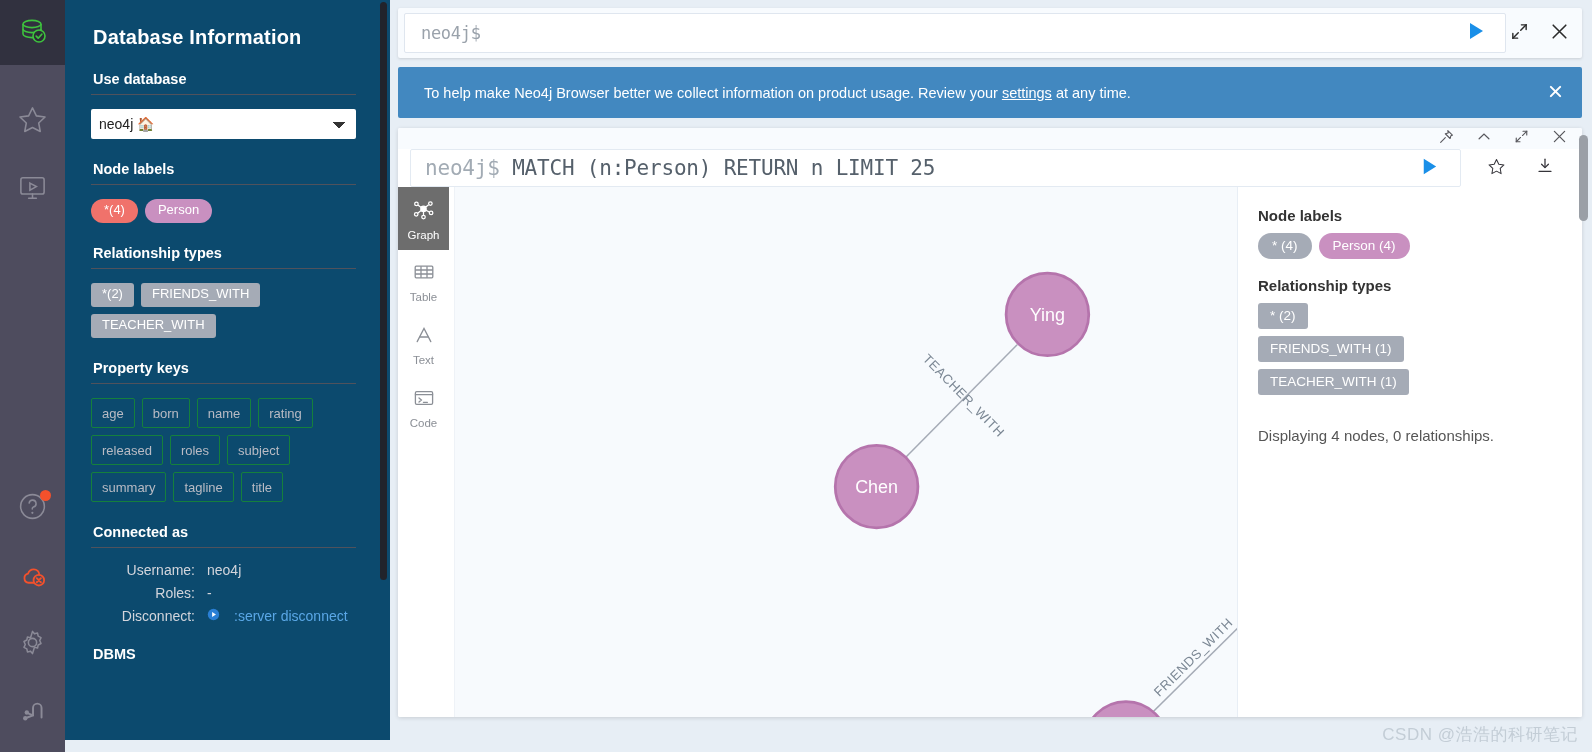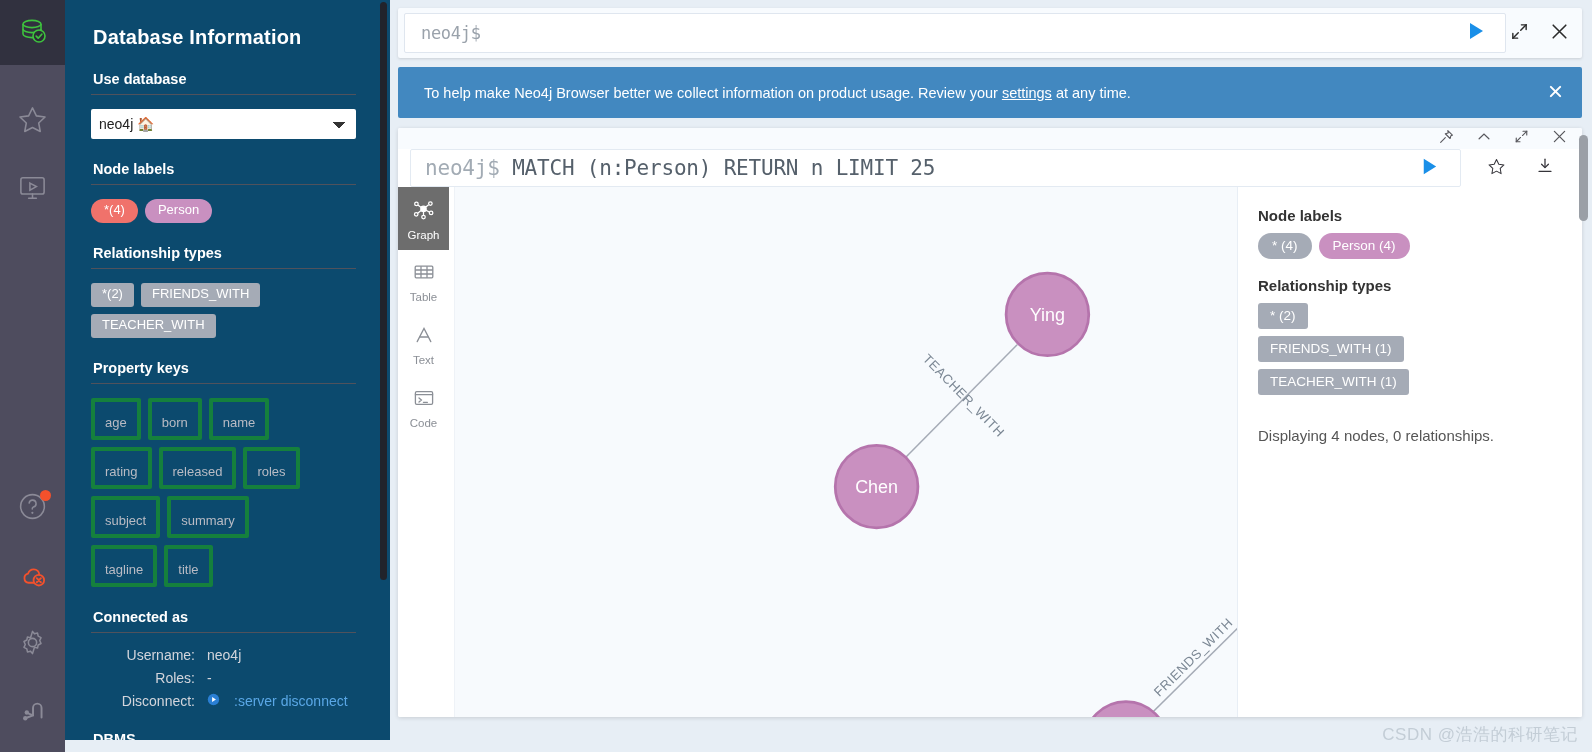--- a/index.html
+++ b/index.html
@@ -66,22 +66,22 @@
   .chip {
     font-size: 13px; color: #fff; padding: 4px 11px 5px;
     border-radius: 3px; cursor: pointer; line-height: 1.15;
     white-space: nowrap;
   }
   .chip.star-node { background: #f0726b; border-radius: 13px; padding: 4px 13px 5px; }
   .chip.node     { background: #c990c0; border-radius: 13px; padding: 4px 13px 5px; }
   .chip.star-rel { background: #a5abb6; }
   .chip.rel      { background: #a5abb6; }
   .chip.prop {
-    background: transparent; border: 4px solid #15803d;
-    color: #b9bbc4; padding: 14px 10px 5px; border-radius: 2px;
+    background: transparent; border: 1px solid #15803d;
+    color: #b9bbc4; padding: 8px 10px 5px; border-radius: 2px;
   }
 
   .conn-table { font-size: 14px; color: #d3d5dc; margin-left: 22px; }
   .conn-row { display: flex; margin-bottom: 7px; align-items: baseline; }
   .conn-k { width: 94px; text-align: right; padding-right: 12px; color: #d3d5dc; }
   .conn-v { color: #d3d5dc; }
   .conn-link { color: #5aa7e6; cursor: pointer; display: inline-flex; align-items: center; gap: 14px; }
 
   .sb-scroll {
     position: absolute; right: 3px; top: 2px; width: 7px; height: 578px;

